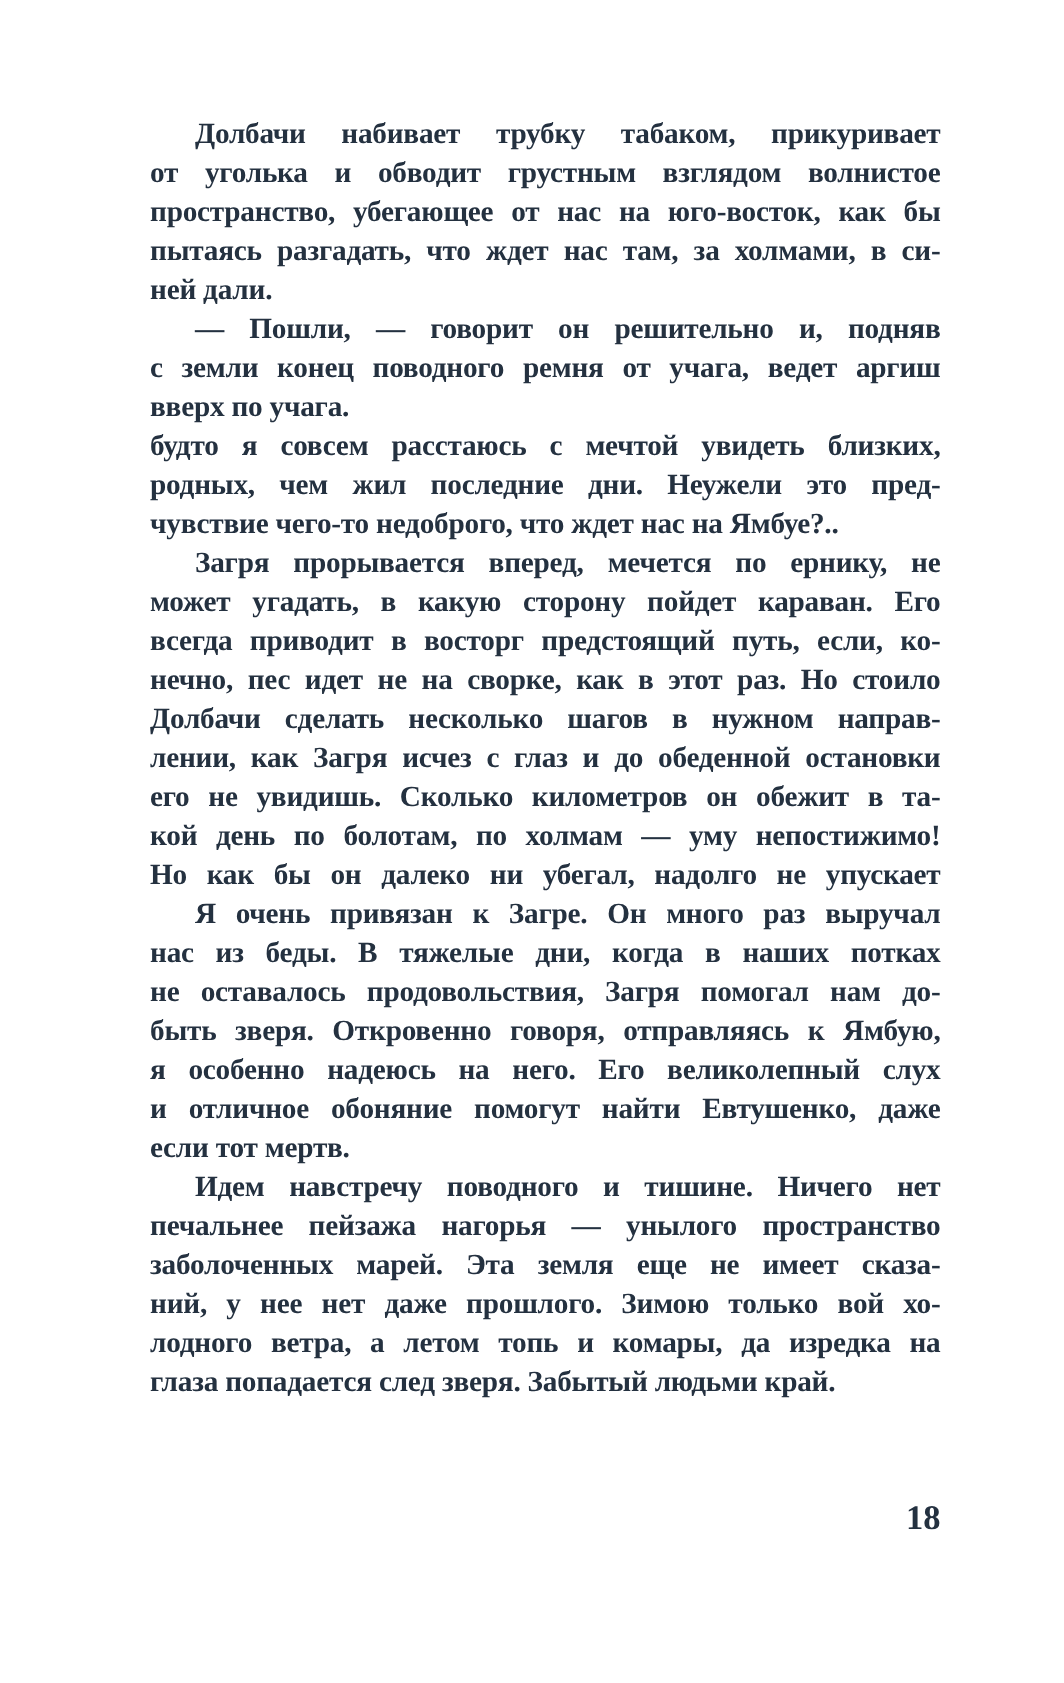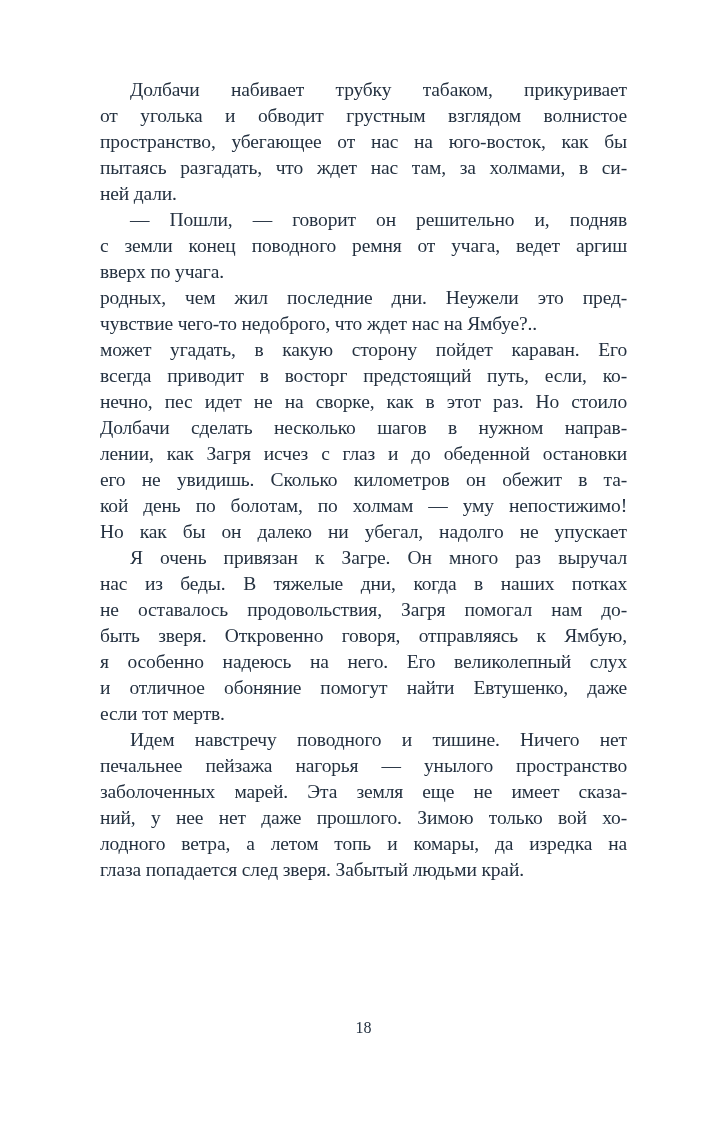--- a/index.html
+++ b/index.html
@@ -11,20 +11,21 @@
     height: 1122px;
     background: #ffffff;
     font-family: "Liberation Serif", serif;
   }
   .page {
     position: relative;
     width: 709px;
     height: 1122px;
     background: var(--page_background, #ffffff);
     overflow: hidden;
+    font-weight: bold;
   }
   .text-block {
     position: absolute;
     left: 100px;
     top: 77px;
     width: 527px;
     color: var(--text, #243140);
     font-size: 19.5px;
     line-height: 26px;
     letter-spacing: -0.15px;
@@ -42,48 +43,49 @@
     text-align-last: left;
   }
   .line.first {
     text-indent: 30px;
   }
   .page-number {
     position: absolute;
     left: 100px;
     top: 999px;
     width: 527px;
-    text-align: center;
-    font-size: 16px;
+    text-align: right;
+    font-size: 23px;
     color: var(--text, #243140);
-    margin-top: 20px;
   }
 </style>
 </head>
 <body>
 
 <div class="page">
   <div class="text-block" id="text-block">
       <div class="paragraph">
         <div class="line first">Долбачи набивает трубку табаком, прикуривает</div>
         <div class="line">от уголька и обводит грустным взглядом волнистое</div>
         <div class="line">пространство, убегающее от нас на юго-восток, как бы</div>
         <div class="line">пытаясь разгадать, что ждет нас там, за холмами, в си-</div>
         <div class="line last">ней дали.</div>
       </div>
       <div class="paragraph">
         <div class="line first">— Пошли, — говорит он решительно и, подняв</div>
         <div class="line">с земли конец поводного ремня от учага, ведет аргиш</div>
         <div class="line last">вверх по учага.</div>
       </div>
       <div class="paragraph">
+        <div class="line">будто я совсем расстаюсь с мечтой увидеть близких,</div>
         <div class="line">родных, чем жил последние дни. Неужели это пред-</div>
         <div class="line last">чувствие чего-то недоброго, что ждет нас на Ямбуе?..</div>
       </div>
       <div class="paragraph">
+        <div class="line first">Загря прорывается вперед, мечется по ернику, не</div>
         <div class="line">может угадать, в какую сторону пойдет караван. Его</div>
         <div class="line">всегда приводит в восторг предстоящий путь, если, ко-</div>
         <div class="line">нечно, пес идет не на сворке, как в этот раз. Но стоило</div>
         <div class="line">Долбачи сделать несколько шагов в нужном направ-</div>
         <div class="line">лении, как Загря исчез с глаз и до обеденной остановки</div>
         <div class="line">его не увидишь. Сколько километров он обежит в та-</div>
         <div class="line">кой день по болотам, по холмам — уму непостижимо!</div>
         <div class="line">Но как бы он далеко ни убегал, надолго не упускает</div>
       </div>
       <div class="paragraph">

